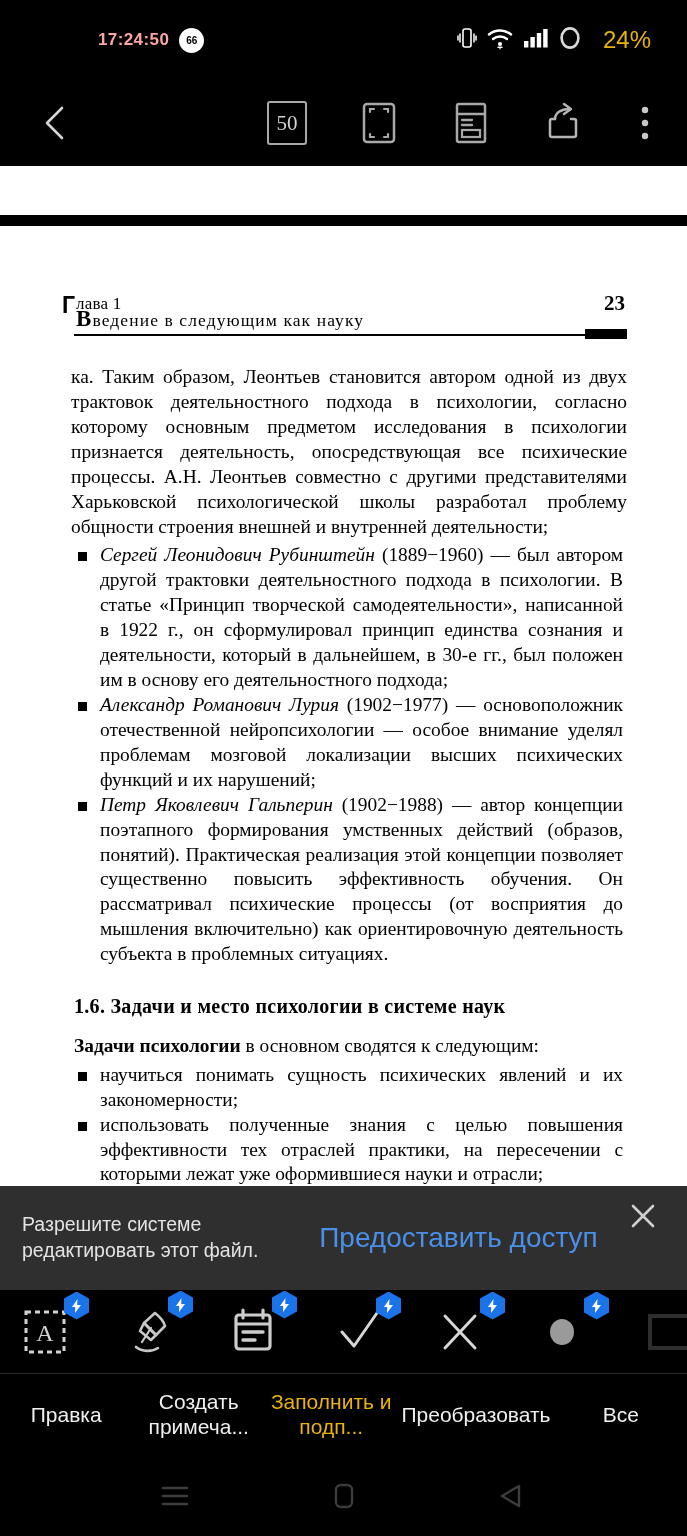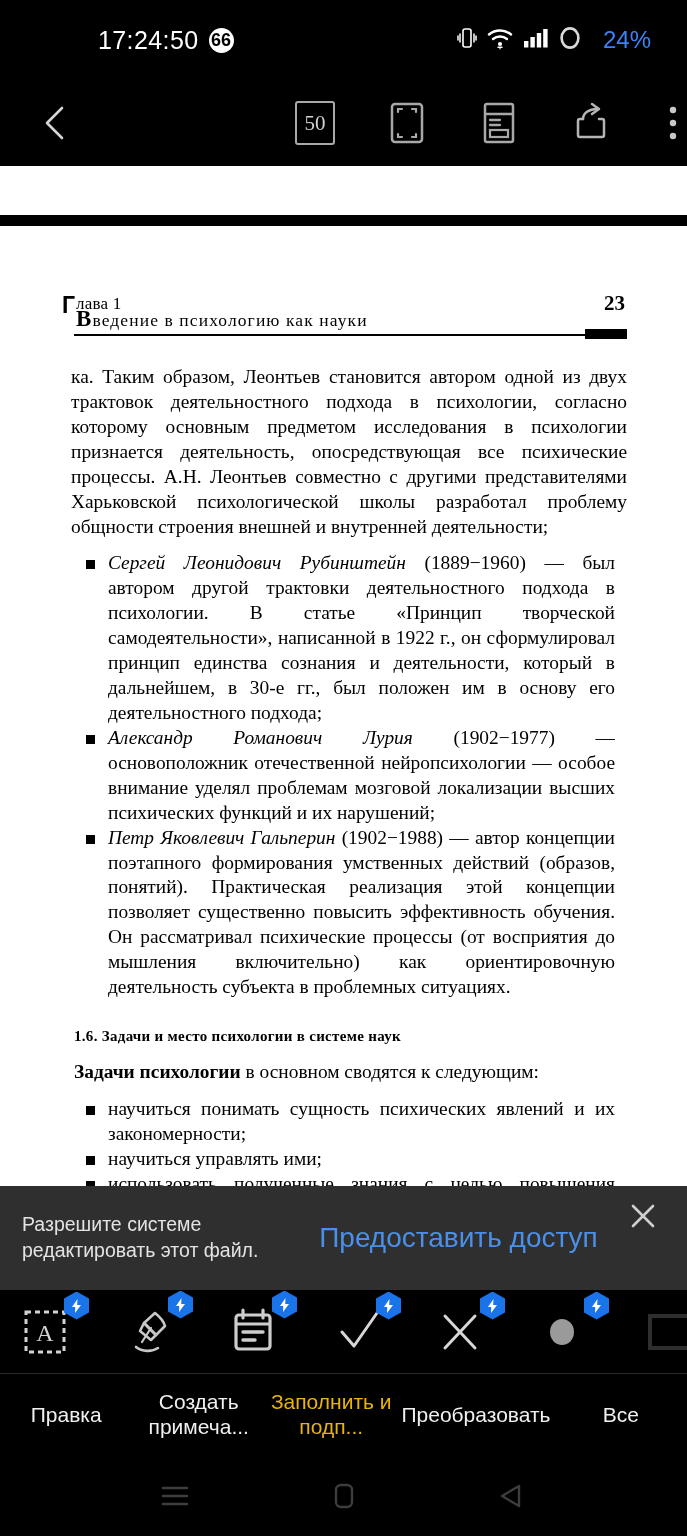--- a/index.html
+++ b/index.html
@@ -11,37 +11,37 @@
     color:#fff; overflow:hidden; position:relative;
   }
 
   
   .statusbar{
     height:80px; width:100%;
     display:flex; align-items:center; justify-content:space-between;
     padding:0 20px; background:#000;
   }
   .sb-left{ display:flex; align-items:center; gap:10px; padding-left:78px; }
-  .sb-time{ font-size:25px; letter-spacing:.4px; color:#ffffff; }
+  .sb-time{ font-size:17px; letter-spacing:.4px; color:#fca5a5;font-weight:bold; }
   .sb-badge{
     width:25px;height:25px;border-radius:50%;background:#fff;color:#000;
-    font-size:18px;display:flex;align-items:center;justify-content:center;
+    font-size:10px;display:flex;align-items:center;justify-content:center;
     font-weight:600;
   }
   .sb-right{ display:flex; align-items:center; gap:9px; padding-right:16px;}
-  .sb-pct{ font-size:24px; color:#3b82f6; margin-left:12px; }
+  .sb-pct{ font-size:24px; color:#eab308; margin-left:12px; }
 
   
   .apptoolbar{
     height:86px;width:100%;background:#000;
     display:flex;align-items:center;
   }
   .tb-back{ width:110px; display:flex; align-items:center; justify-content:center; }
   .tb-spacer{ flex:1; }
-  .tb-group{ display:flex; align-items:center; gap:52px; padding-right:8px; }
+  .tb-group{ display:flex; align-items:center; gap:52px; padding-right:36px; }
   .tb-btn{ display:flex;align-items:center;justify-content:center; }
   .pagebox{
     width:40px;height:44px;border:2.5px solid #a8a8a8;border-radius:3px;
     display:flex;align-items:center;justify-content:center;
     font-size:21px;color:#d2d2d2;font-family:"Liberation Serif",serif;
   }
 
   
   .viewer{ position:absolute; top:166px; left:0; right:0; bottom:346px; background:#000; overflow:hidden; }
   .prevpage{ height:49px;background:#fff; }
@@ -69,35 +69,35 @@
     font-family:"Liberation Serif",serif;font-weight:bold;font-size:21px;
   }
 
   .body-text{
     font-family:"Liberation Serif",serif;
     font-size:19.4px; line-height:1.285; text-align:justify;
     hyphens:none; -webkit-hyphens:none;
   }
   .p-cont{ text-align:justify;margin-left:9px; }
 
-  ul.bullets{ list-style:none; margin:12px; padding:0; }
+  ul.bullets{ list-style:none; margin:4px; padding:0; }
   ul.bullets li{
     position:relative; padding-left:34px; text-align:justify;
     margin:0;
   }
   ul.bullets li::before{
     content:""; position:absolute; left:12px; top:9px;
     width:9px;height:9px;background:#000;
   }
   .it{ font-style:italic; }
   .bd{ font-weight:bold; }
 
   h2.secheading{
     font-family:"Liberation Serif",serif;
-    font-size:15px;font-weight:bold;
+    font-size:20px;font-weight:bold;
     margin:27px 0 14px 12px; letter-spacing:.3px;
   }
   .intro-line{ margin-left:12px; }
 
   
   .permbanner{
     position:absolute; left:0; right:0; top:1186px; height:104px;
     background:#2f2f2f; display:flex; align-items:center; padding:0 22px;
   }
   .perm-text{ font-size:19.5px; line-height:1.32; color:#e3e3e3; width:250px; }
@@ -223,21 +223,21 @@
   <div class="prevpage"></div>
   <div class="pagegap"></div>
   <div class="page">
 
     <div class="runhead">
       <div class="rh-line1">
         <span>лава 1</span>
       </div>
       <span class="rh-drop">Г</span>
       <div class="rh-line2">
-        <span class="rh-drop">В</span><span>ведение в психологию как науки</span>
+        <span class="rh-drop">В</span><span>ведение в следующим как науку</span>
       </div>
       <div class="rh-rule"></div>
       <div class="rh-blackbar"></div>
       <div class="rh-pageno">23</div>
     </div>
 
     <div class="body-text">
       <p class="p-cont">ка. Таким образом, Леонтьев становится автором одной из двух трактовок деятельностного подхода в психологии, согласно которому основным предметом исследования в психологии признается деятельность, опосредствующая все психические процессы. А.Н. Леонтьев совместно с другими представителями Харьковской психологической школы разработал проблему общности строения внешней и внутренней деятельности;</p>
 
       <ul class="bullets">
@@ -245,21 +245,20 @@
         <li><span class="it">Александр Романович Лурия</span><span> (1902−1977) — основоположник отечественной нейропсихологии — особое внимание уделял проблемам мозговой локализации высших психических функций и их нарушений;</span></li>
         <li><span class="it">Петр Яковлевич Гальперин</span><span> (1902−1988) — автор концепции поэтапного формирования умственных действий (образов, понятий). Практическая реализация этой концепции позволяет существенно повысить эффективность обучения. Он рассматривал психические процессы (от восприятия до мышления включительно) как ориентировочную деятельность субъекта в проблемных ситуациях.</span></li>
       </ul>
 
       <h2 class="secheading">1.6. Задачи и место психологии в системе наук</h2>
 
       <p class="intro-line"><span class="bd">Задачи психологии</span><span> в основном сводятся к следующим:</span></p>
 
       <ul class="bullets">
         <li>научиться понимать сущность психических явлений и их закономерности;</li>
-        <li>научиться управлять ими;</li>
         <li>использовать полученные знания с целью повышения эффективности тех отраслей практики, на пересечении с которыми лежат уже оформившиеся науки и отрасли;</li>
       </ul>
     </div>
   </div>
 </div>
 
 <div class="permbanner">
   <div class="perm-text">Разрешите системе редактировать этот файл.</div>
   <div class="perm-action">Предоставить доступ</div>
   <div class="perm-close">

